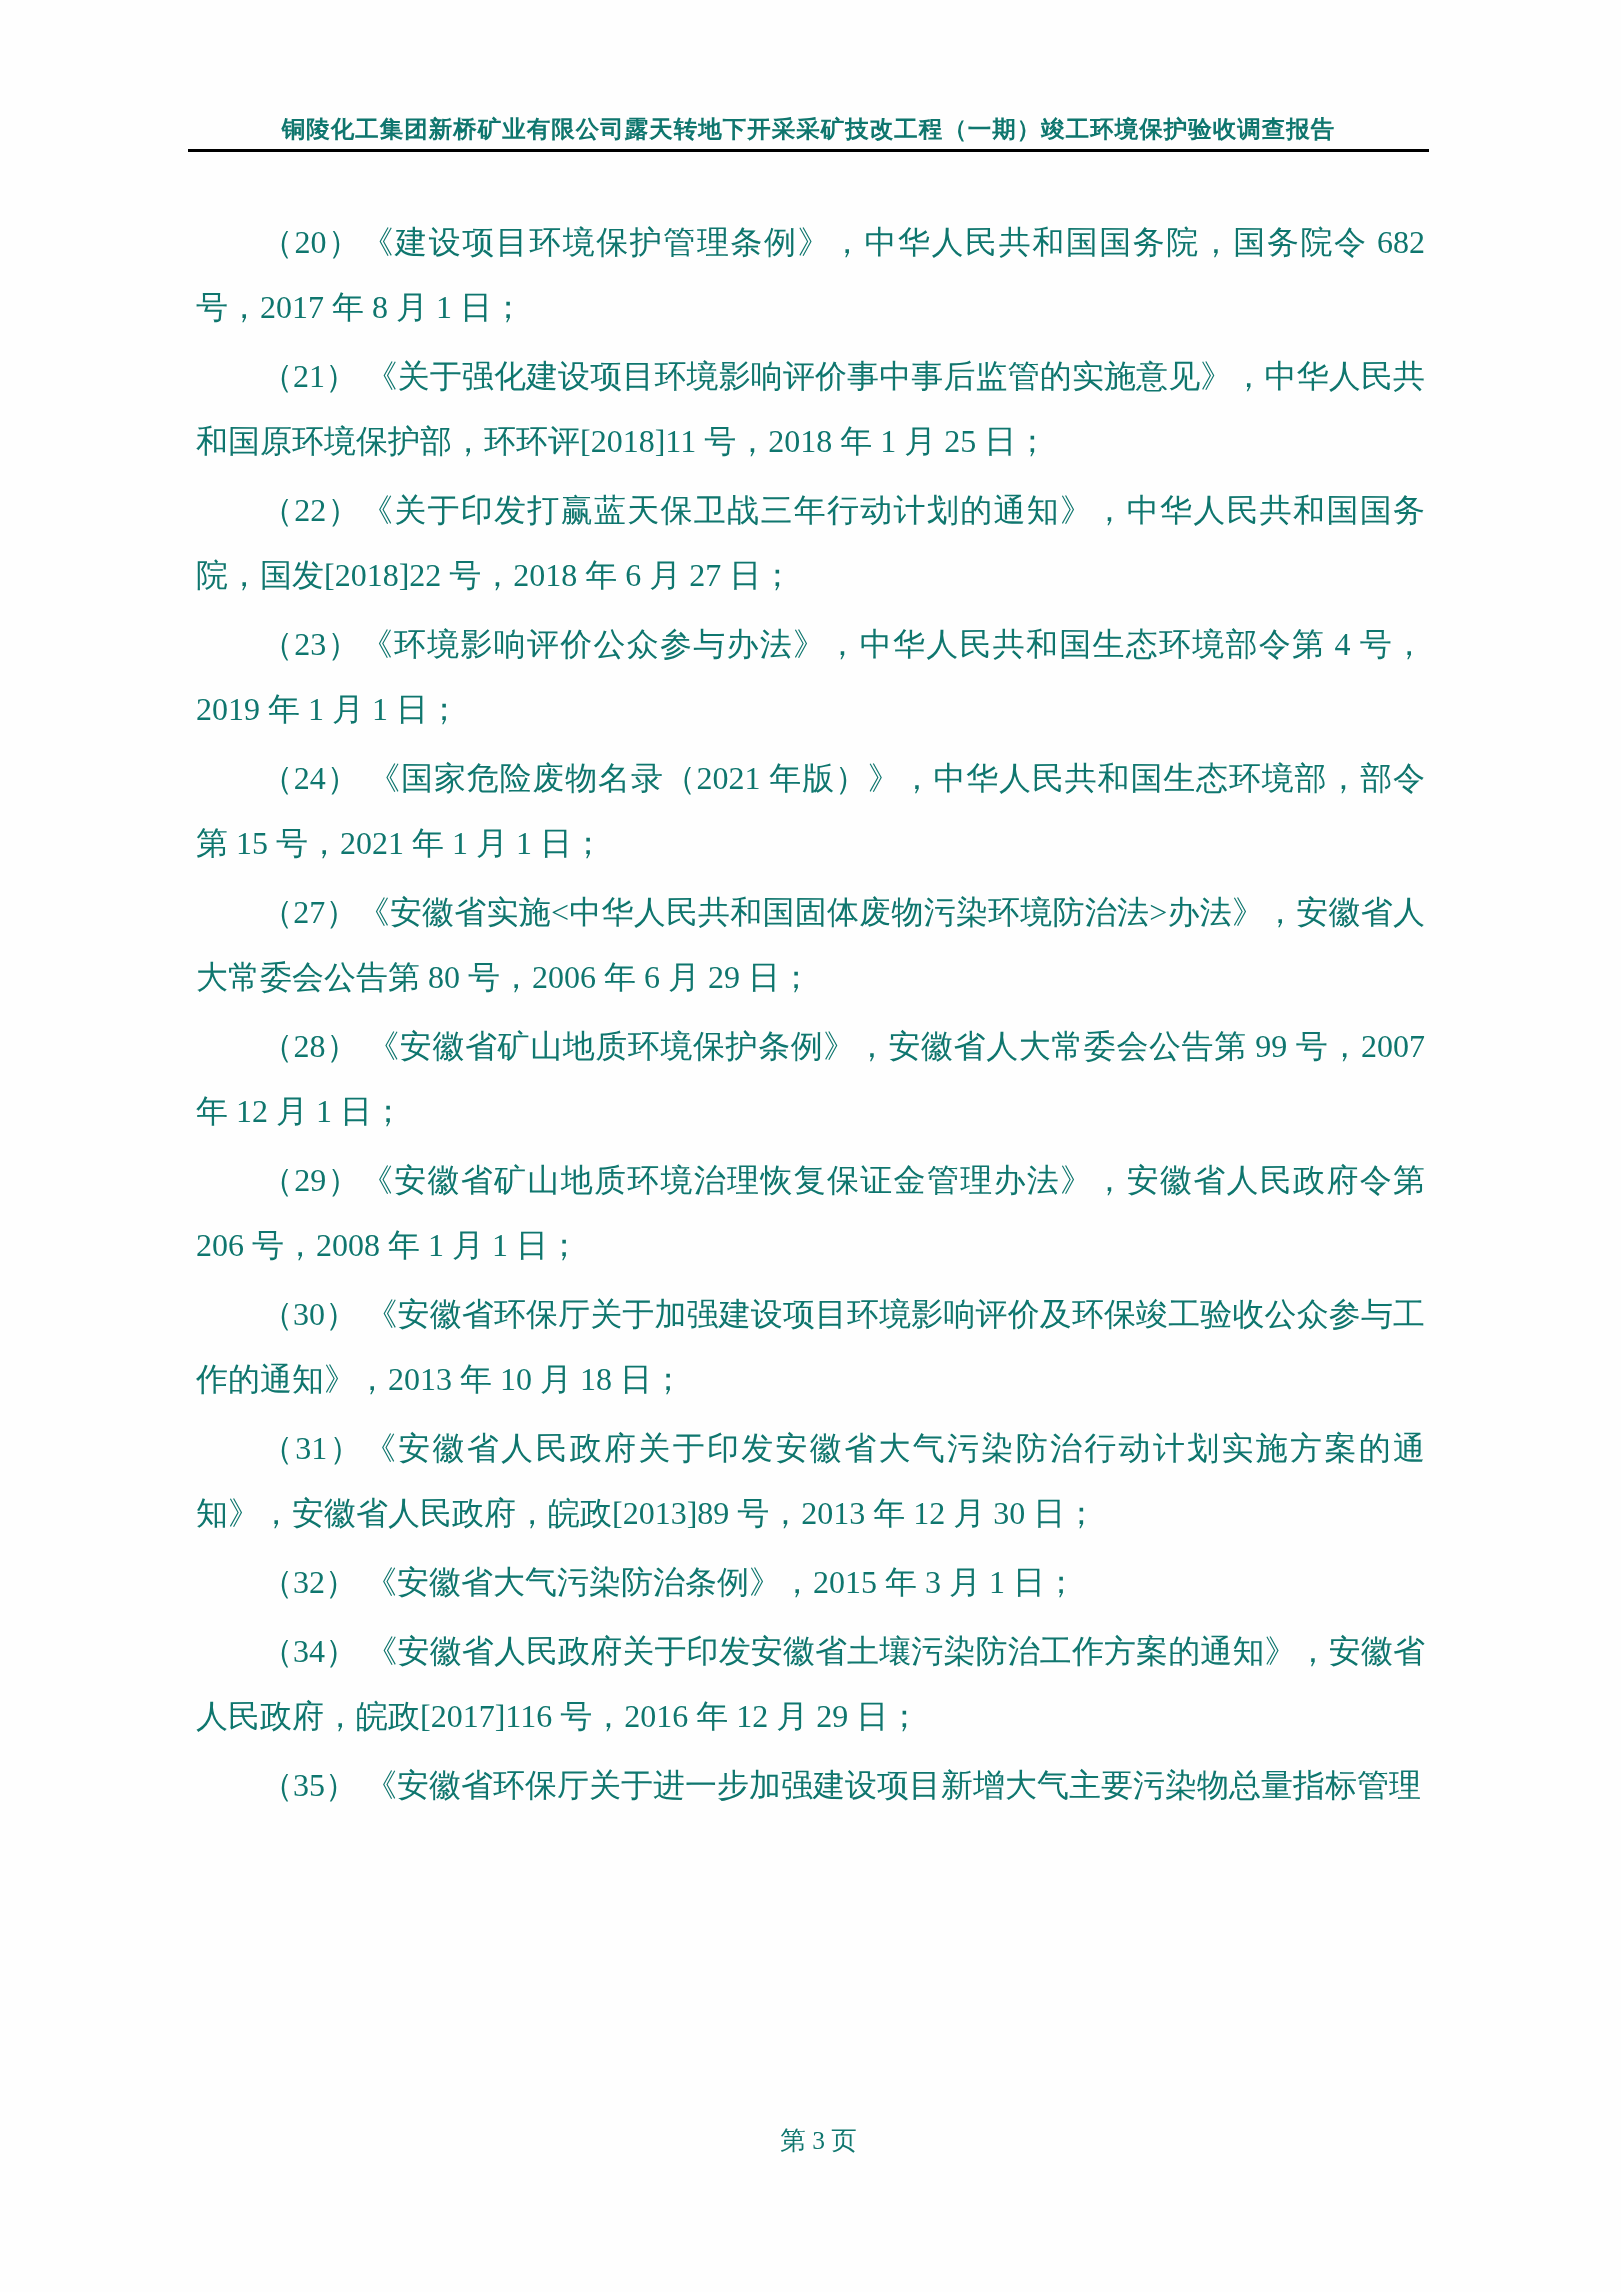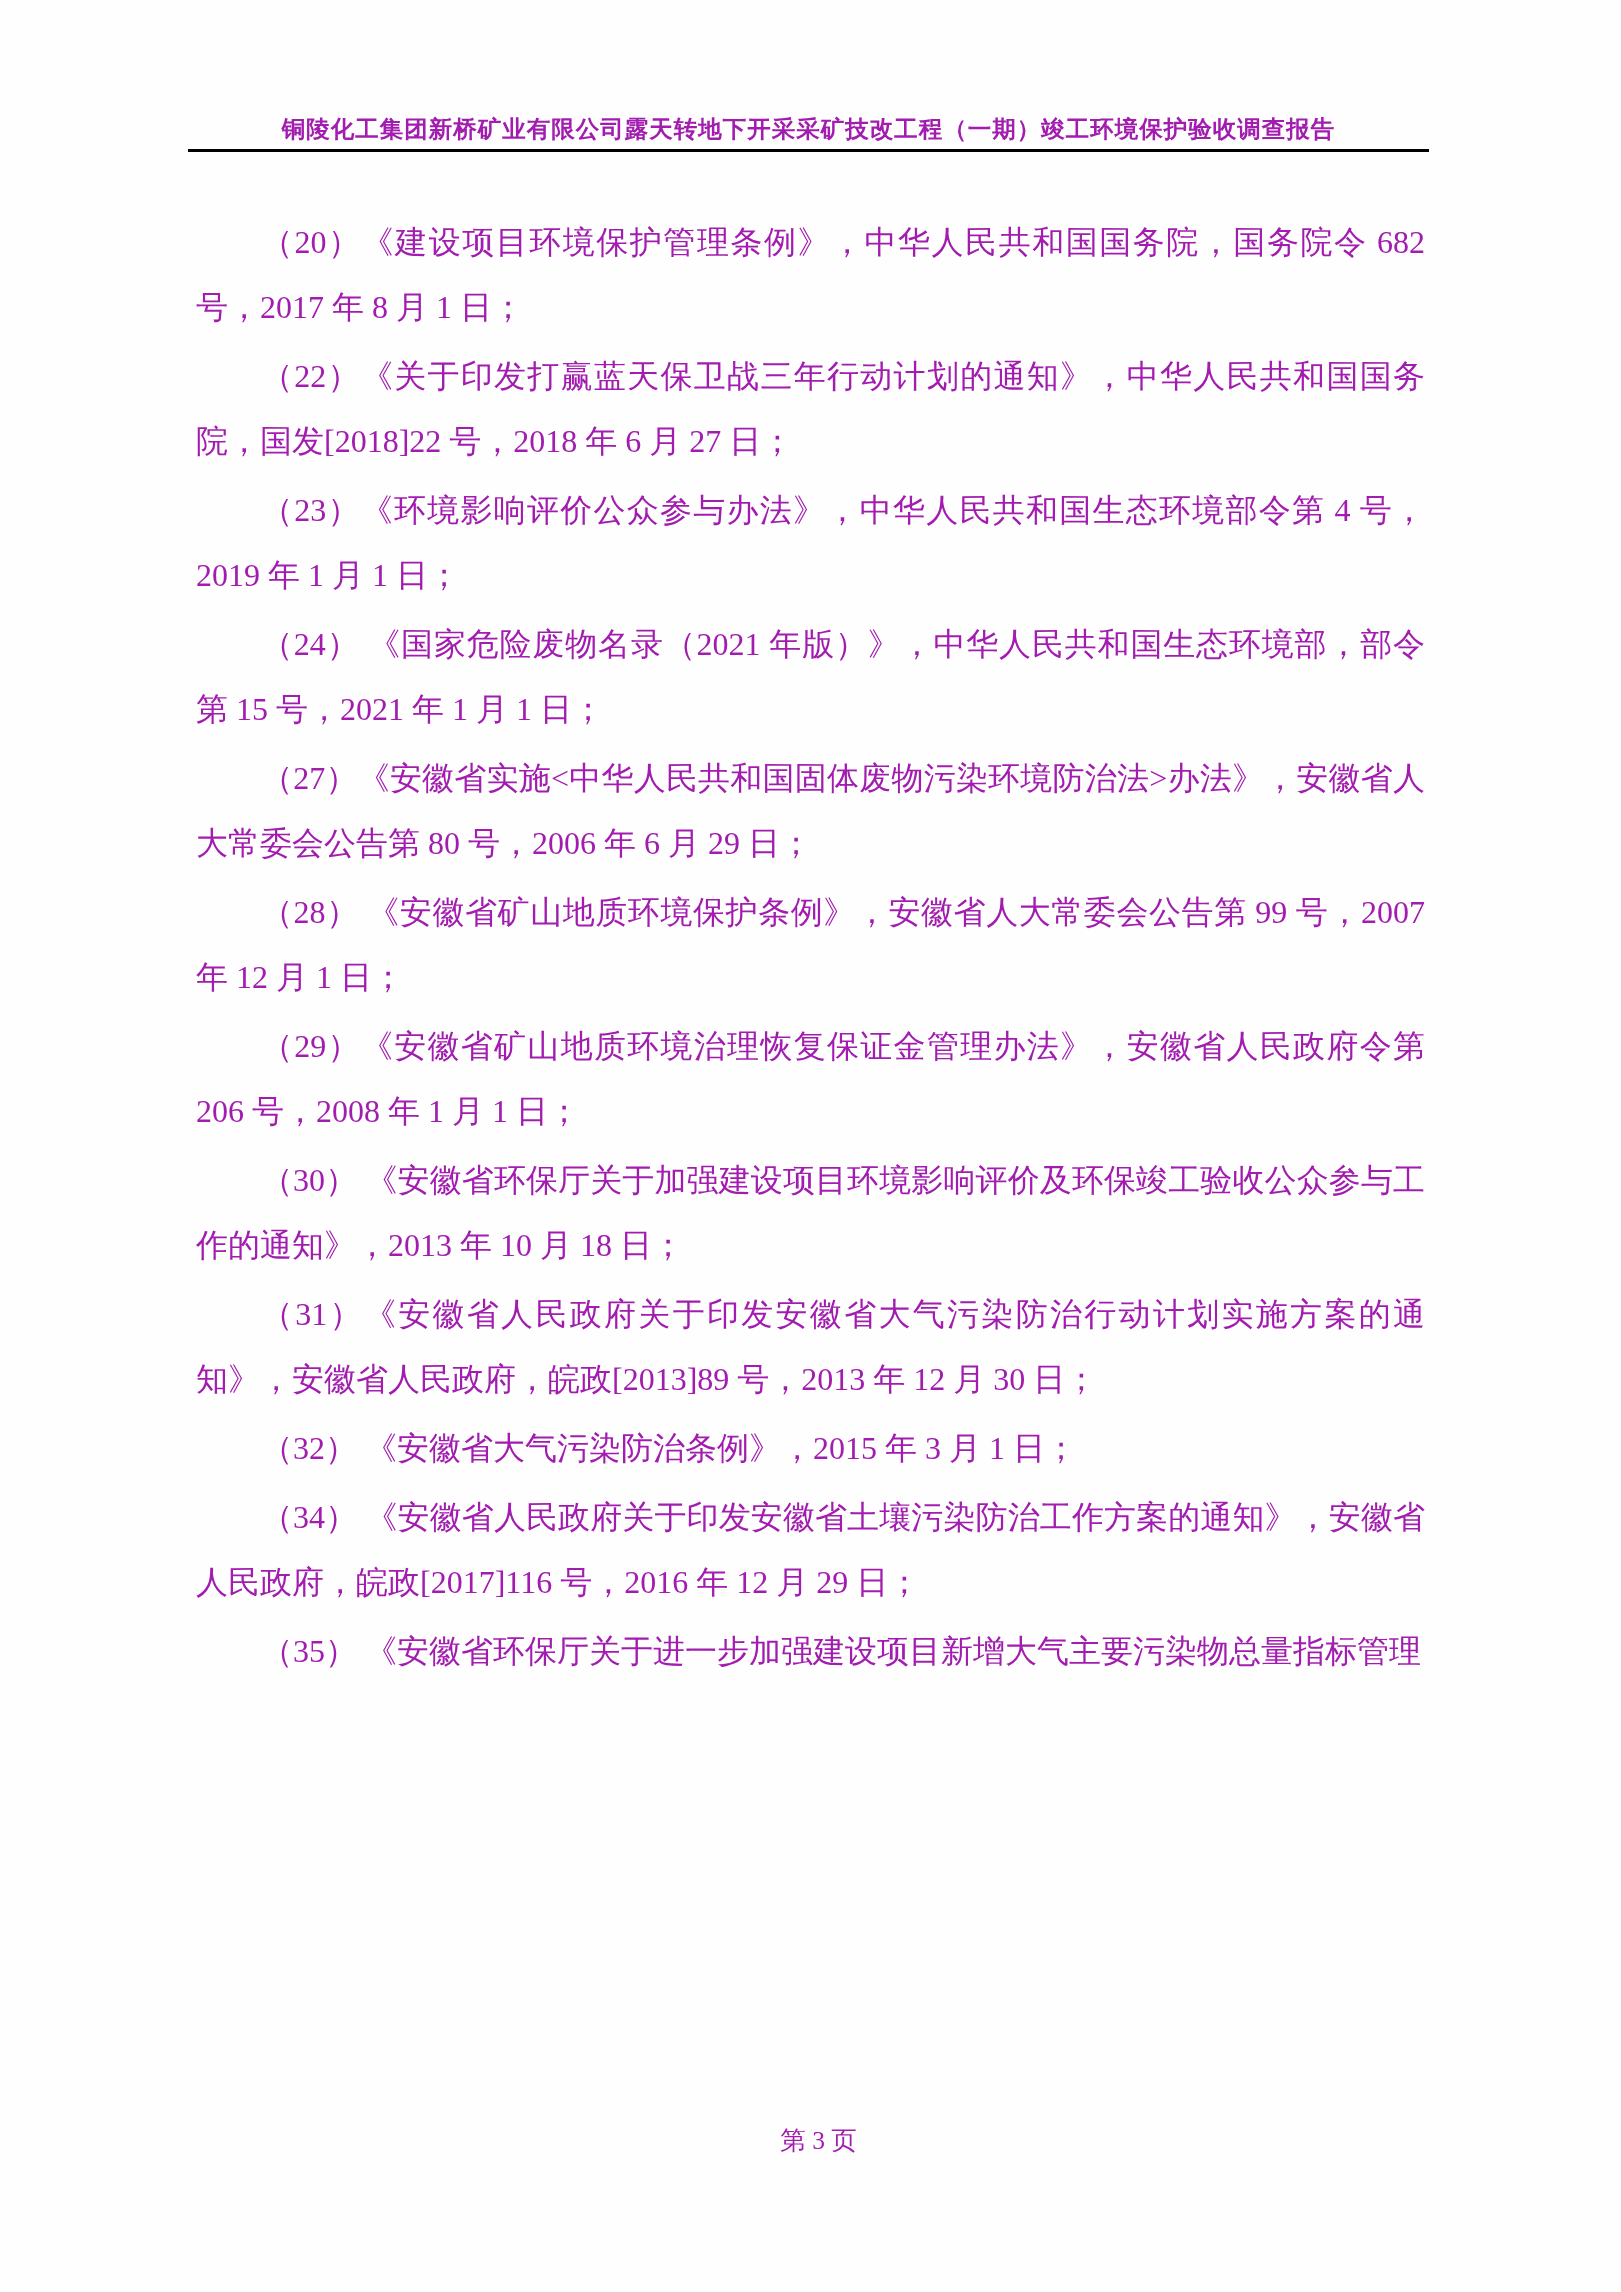--- a/index.html
+++ b/index.html
@@ -5,21 +5,21 @@
   html, body {
     margin: 0;
     padding: 0;
     background: #ffffff;
   }
   .page {
     position: relative;
     width: 1621px;
     height: 2293px;
     background: #fefefe;
-    color: #a21caf;
+    color: #0f766e;
     font-family: "Liberation Serif", "DejaVu Serif", serif;
     overflow: hidden;
   }
   .page-header {
     position: absolute;
     top: 0;
     left: 188px;
     width: 1241px;
     padding-top: 116px;
     border-bottom: 3.9px solid #000;
@@ -62,20 +62,21 @@
 
 <div class="page">
 
   <header class="page-header">
     <div class="header-title">铜陵化工集团新桥矿业有限公司露天转地下开采采矿技改工程（一期）竣工环境保护验收调查报告</div>
   </header>
 
   <main class="doc-body">
     <div>
         <p class="para">（20）《建设项目环境保护管理条例》，中华人民共和国国务院，国务院令 682 号，2017 年 8 月 1 日；</p>
+        <p class="para">（21） 《关于强化建设项目环境影响评价事中事后监管的实施意见》，中华人民共和国原环境保护部，环环评[2018]11 号，2018 年 1 月 25 日；</p>
         <p class="para">（22）《关于印发打赢蓝天保卫战三年行动计划的通知》，中华人民共和国国务院，国发[2018]22 号，2018 年 6 月 27 日；</p>
         <p class="para">（23）《环境影响评价公众参与办法》，中华人民共和国生态环境部令第 4 号，2019 年 1 月 1 日；</p>
         <p class="para">（24） 《国家危险废物名录（2021 年版）》，中华人民共和国生态环境部，部令第 15 号，2021 年 1 月 1 日；</p>
         <p class="para">（27）《安徽省实施&lt;中华人民共和国固体废物污染环境防治法&gt;办法》，安徽省人大常委会公告第 80 号，2006 年 6 月 29 日；</p>
         <p class="para">（28） 《安徽省矿山地质环境保护条例》，安徽省人大常委会公告第 99 号，2007 年 12 月 1 日；</p>
         <p class="para">（29）《安徽省矿山地质环境治理恢复保证金管理办法》，安徽省人民政府令第 206 号，2008 年 1 月 1 日；</p>
         <p class="para">（30） 《安徽省环保厅关于加强建设项目环境影响评价及环保竣工验收公众参与工作的通知》，2013 年 10 月 18 日；</p>
         <p class="para">（31）《安徽省人民政府关于印发安徽省大气污染防治行动计划实施方案的通知》，安徽省人民政府，皖政[2013]89 号，2013 年 12 月 30 日；</p>
         <p class="para">（32） 《安徽省大气污染防治条例》，2015 年 3 月 1 日；</p>
         <p class="para">（34） 《安徽省人民政府关于印发安徽省土壤污染防治工作方案的通知》，安徽省人民政府，皖政[2017]116 号，2016 年 12 月 29 日；</p>

